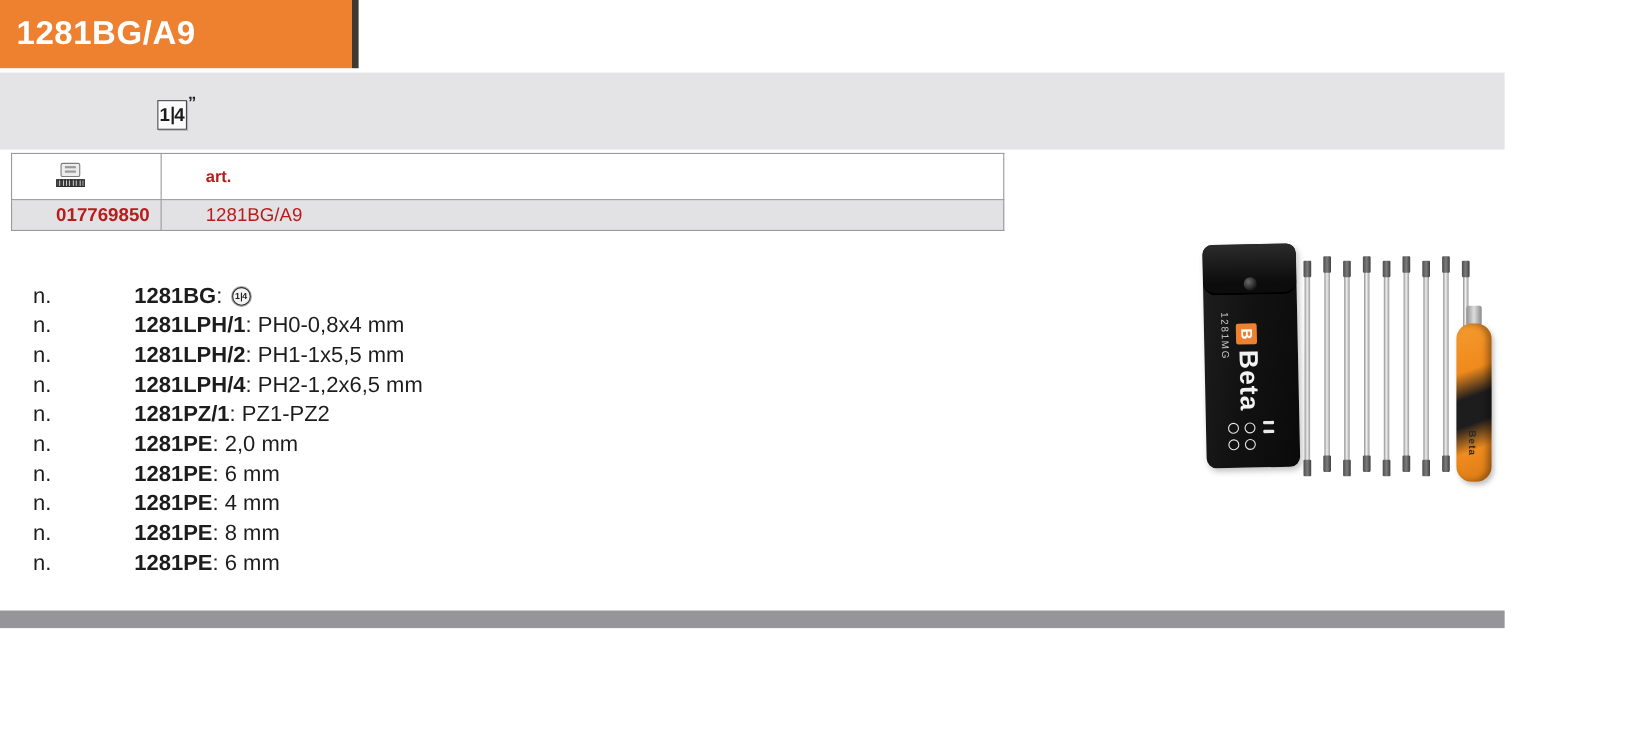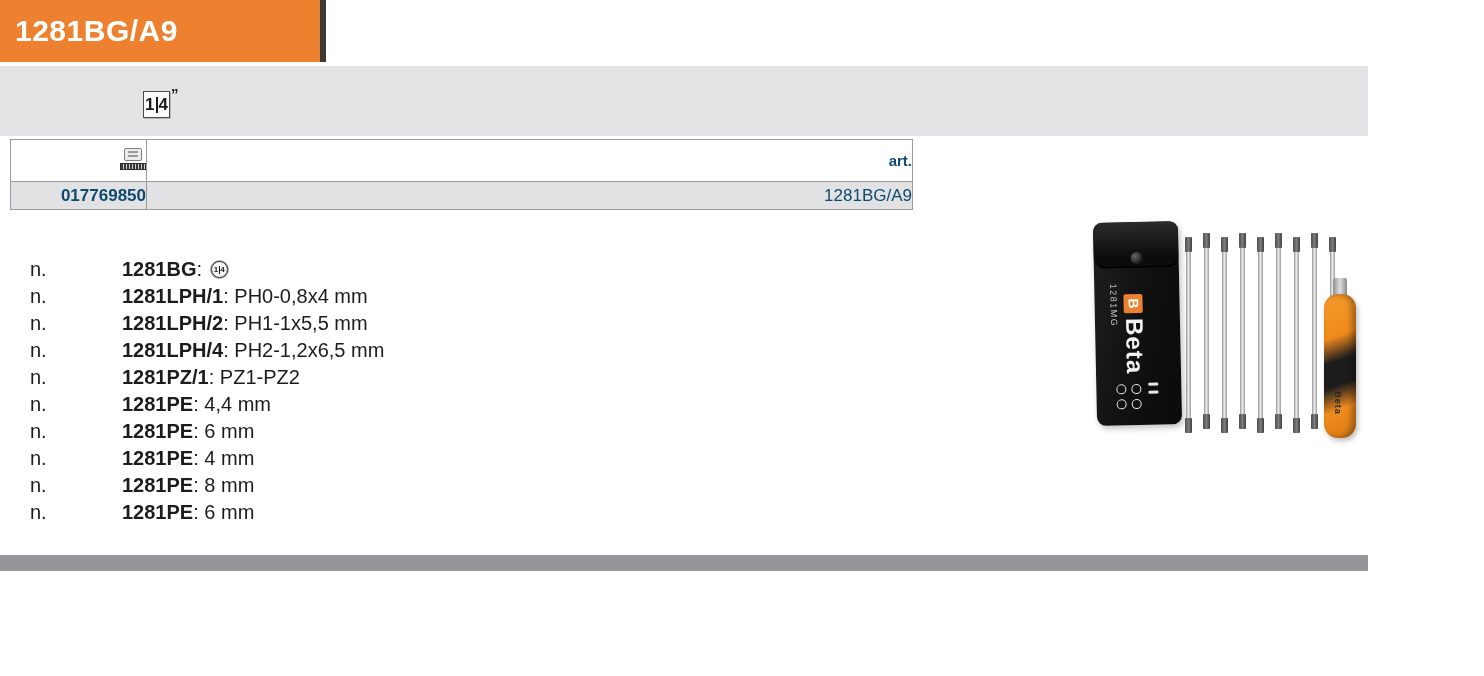--- a/index.html
+++ b/index.html
@@ -17,21 +17,21 @@
   
   .band { position:absolute; top:66px; left:0; width:100%; height:70px; background:#E4E4E6; }
   .drive-badge { position:absolute; top:25px; left:143px; }
   .drive-box { display:inline-flex; align-items:center; justify-content:center; width:27px; height:27px; background:#FBFBFB; border:1px solid #4a4a4a; box-shadow:1px 1px 0 #b9b9bb; }
   .drive-box .digit { font-size:17px; font-weight:bold; color:#1b1b1b; }
   .drive-box .frac-bar { width:2px; height:16px; background:#1b1b1b; margin:0 1px; }
   .inch-mark { font-size:15px; font-weight:bold; color:#1b1b1b; vertical-align:top; position:relative; top:-6px; left:1px; }
 
   
   .order-table { position:absolute; top:139px; left:10px; width:903px; border-collapse:collapse; }
-  .order-table th, .order-table td { border:1px solid #9A9A9A; text-align:right; vertical-align:middle; color:#0c4a6e; }
+  .order-table th, .order-table td { border:1px solid #9A9A9A; text-align:left; vertical-align:middle; color:#b91c1c;padding-left:40px; }
   .order-table th { background:#ffffff; height:42px; font-size:15px; font-weight:bold; }
   .order-table td { background:#E2E2E4; height:28px; font-size:17px; }
   .col-code { width:136px; }
   td.cell-code { font-weight:bold; }
   
   .barcode-icon { display:inline-block; position:relative; width:26px; height:22px; }
   .barcode-icon .label { position:absolute; top:0; left:4px; width:18px; height:13px; background:#ececec; border:1px solid #7d7d7d; border-radius:2px; }
   .barcode-icon .label i { display:block; height:2px; background:#9a9a9a; margin:2px 3px 0 3px; }
   .barcode-icon .bar { position:absolute; bottom:0; left:0; width:26px; height:7px; background:#3a3a3a;
        background-image:repeating-linear-gradient(90deg,#3a3a3a 0 2px,#cfcfcf 2px 3px); border:1px solid #2e2e2e; }
@@ -150,21 +150,21 @@
       <span class="s">: PH2-1,2x6,5 mm</span>
     </li>
     <li>
       <span class="u">n.</span>
       <span class="c">1281PZ/1</span>
       <span class="s">: PZ1-PZ2</span>
     </li>
     <li>
       <span class="u">n.</span>
       <span class="c">1281PE</span>
-      <span class="s">: 4,4 mm</span>
+      <span class="s">: 2,0 mm</span>
     </li>
     <li>
       <span class="u">n.</span>
       <span class="c">1281PE</span>
       <span class="s">: 6 mm</span>
     </li>
     <li>
       <span class="u">n.</span>
       <span class="c">1281PE</span>
       <span class="s">: 4 mm</span>

